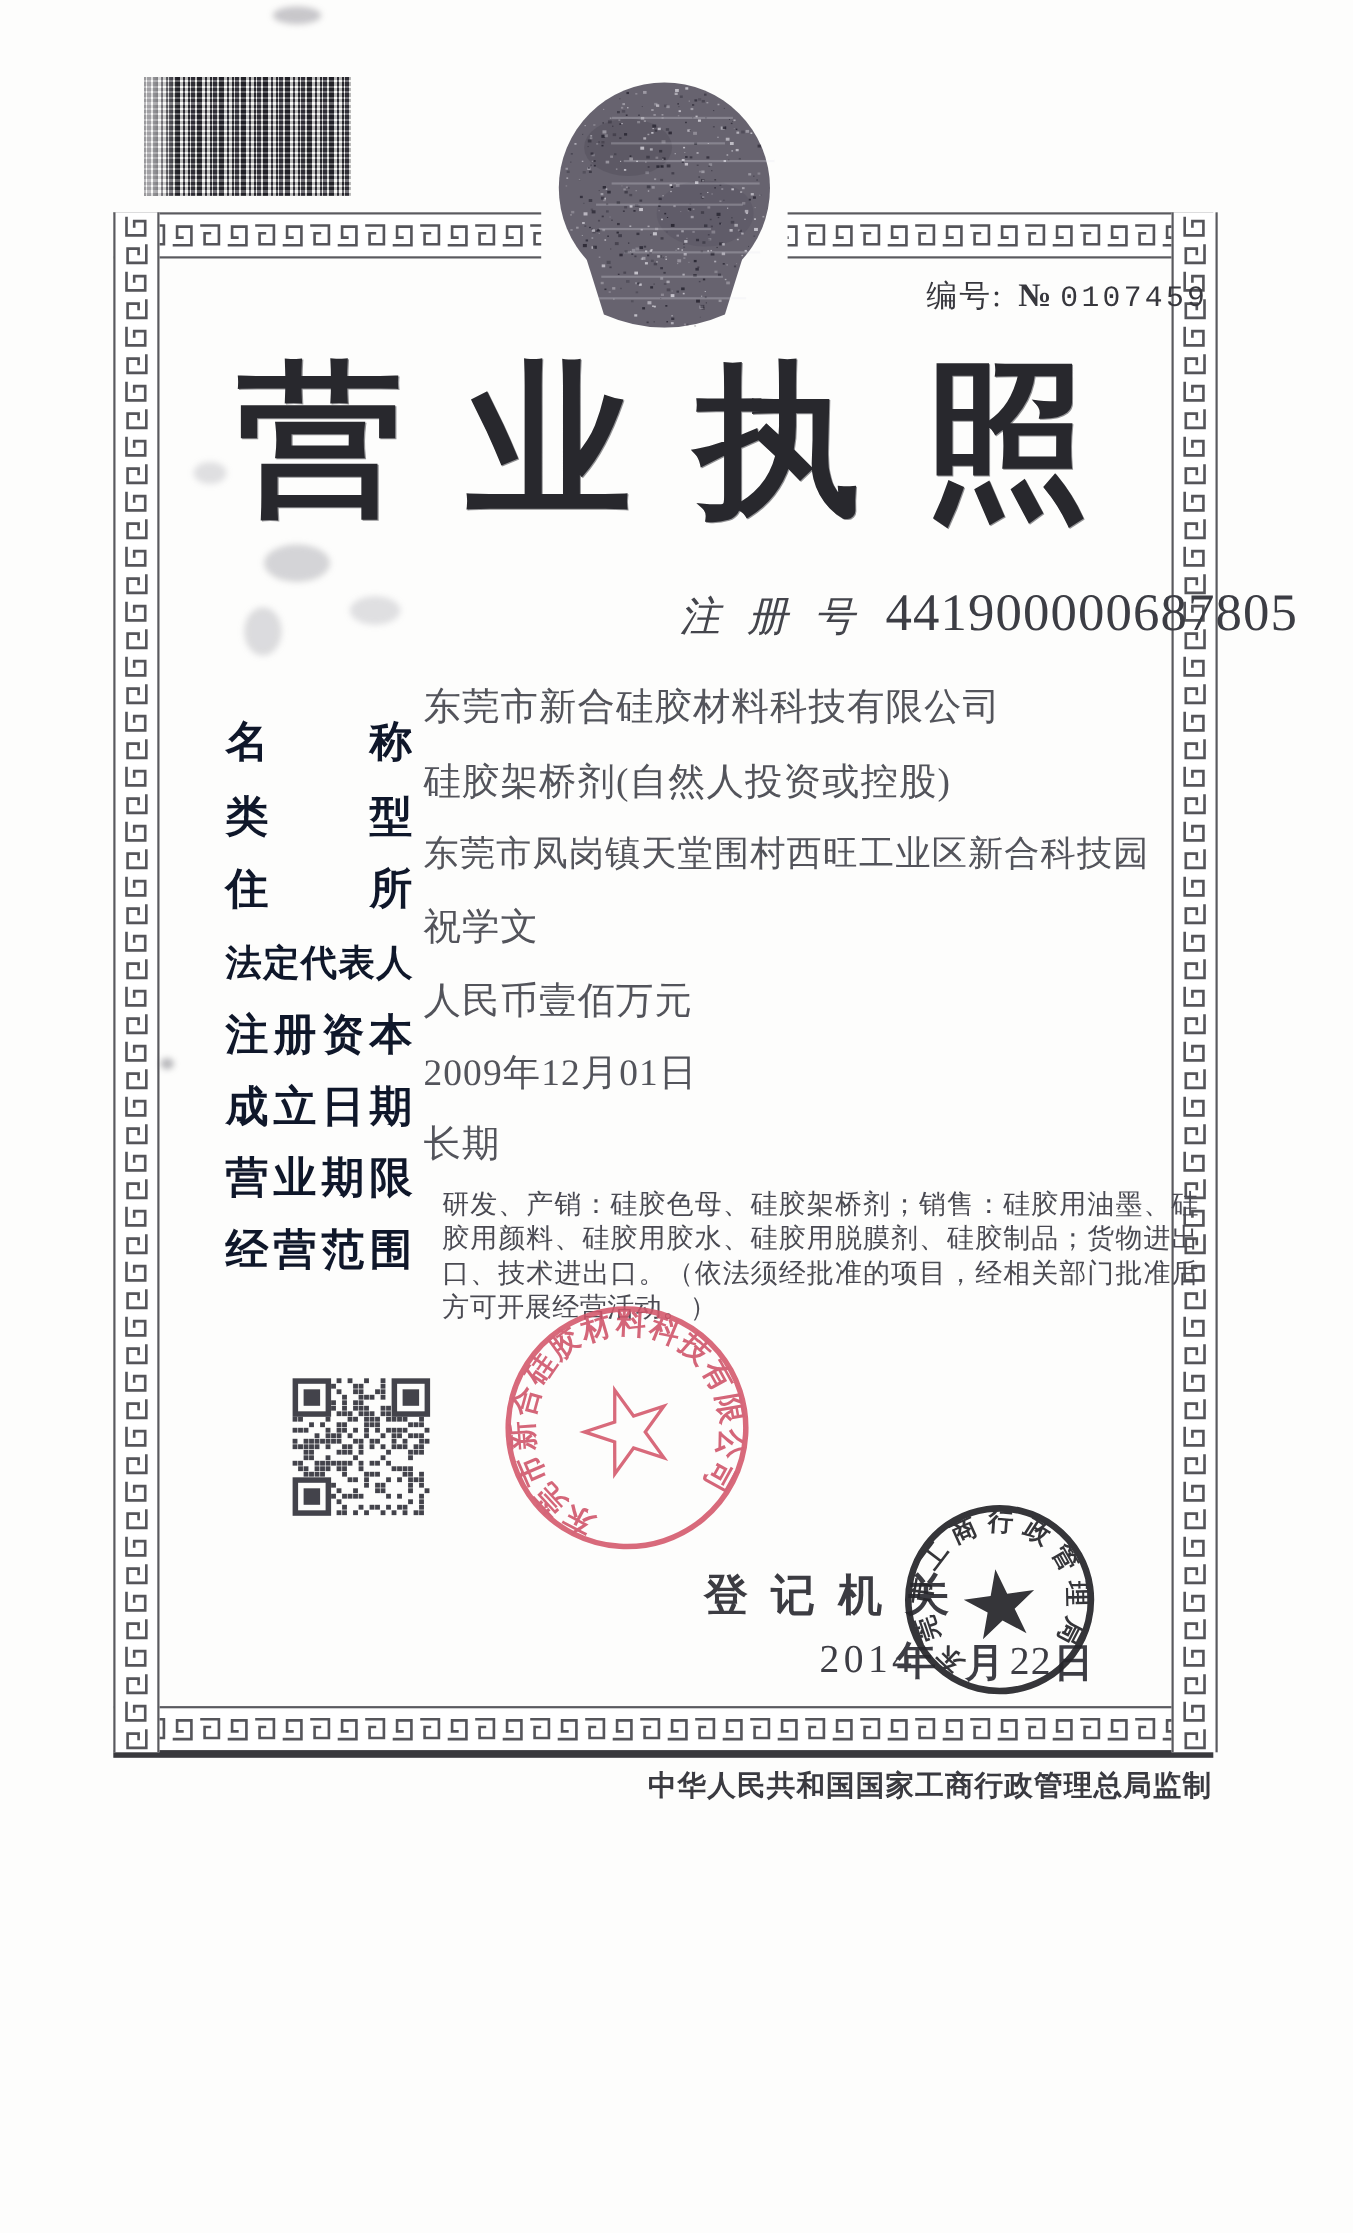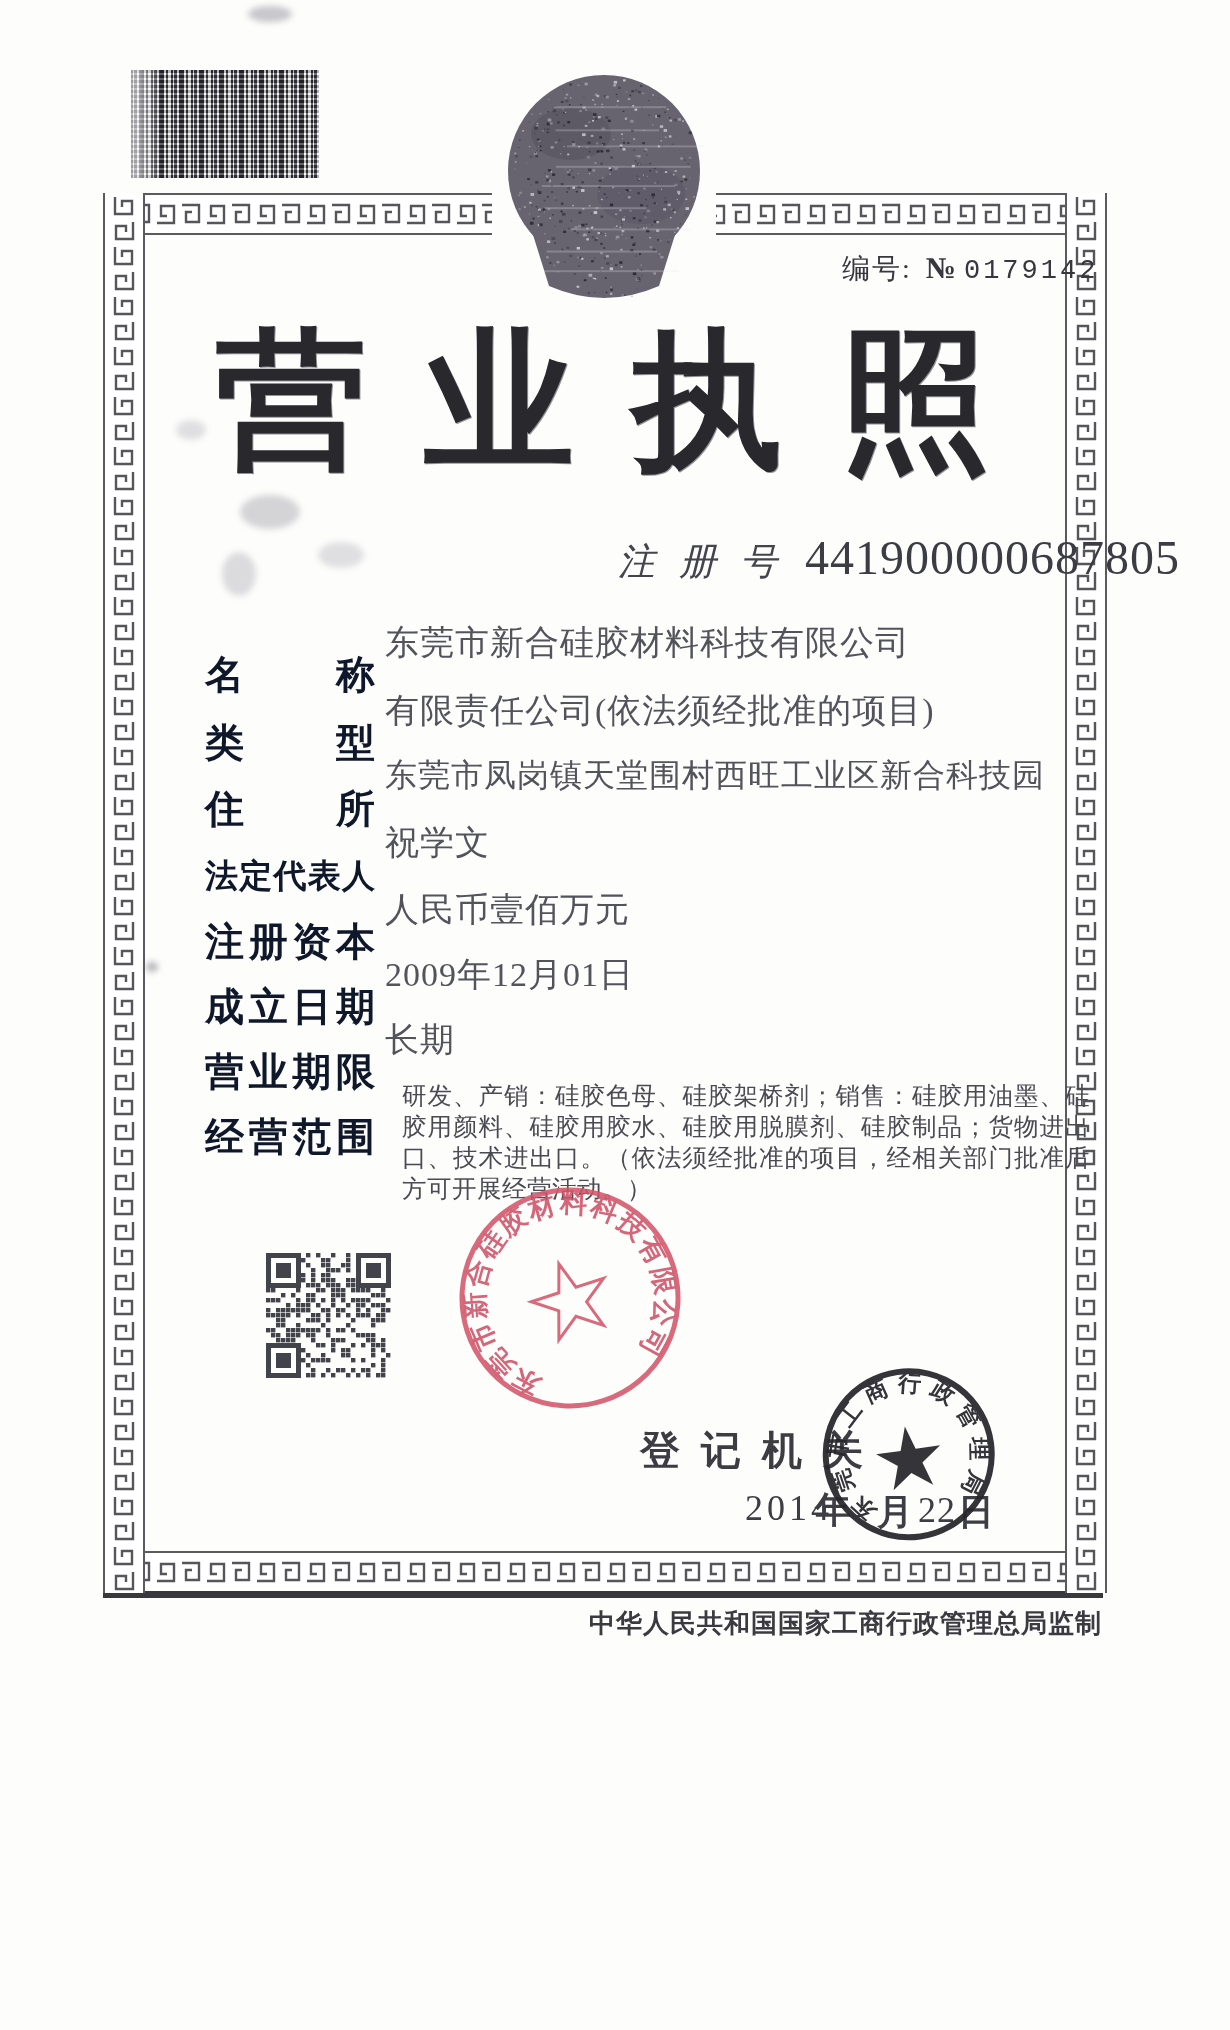--- a/index.html
+++ b/index.html
@@ -579,37 +579,37 @@
         <rect x="55.016757256824874" y="91.8138294228417" width="134.5678532331101" height="2" fill="#e8e6ee" opacity=".25"></rect>
         <rect x="40.85619568864638" y="111.08127689411923" width="133.3560161121916" height="2" fill="#e8e6ee" opacity=".25"></rect>
         <rect x="43.484282495213805" y="133.19843959957288" width="101.95606738885681" height="2" fill="#e8e6ee" opacity=".25"></rect>
         <rect x="66.22949601441132" y="154.43317270485366" width="123.86433126119167" height="2" fill="#e8e6ee" opacity=".25"></rect>
         <rect x="45.61532974504648" y="176.56859207459195" width="110.59433610206206" height="2" fill="#e8e6ee" opacity=".25"></rect>
         <rect x="43.068175317285665" y="196.19151211073228" width="134.22630818757523" height="2" fill="#e8e6ee" opacity=".25"></rect>
       </g>
   </svg>
 
   <div class="serial">
-    <span>编号:</span><span class="nomark">№</span><span class="num">0179142</span>
+    <span>编号:</span><span class="nomark">№</span><span class="num">0107459</span>
   </div>
 
   <h1 class="title">营业执照</h1>
 
   <div class="regline">
     <span class="rlabel">注册号</span>
     <span class="rnum">441900000687805</span>
   </div>
 
   <div class="row" style="top:614px">
     <span class="flabel">名称</span>
     <span class="fvalue">东莞市新合硅胶材料科技有限公司</span>
   </div>
   <div class="row" style="top:682px">
     <span class="flabel">类型</span>
-    <span class="fvalue">有限责任公司(依法须经批准的项目)</span>
+    <span class="fvalue">硅胶架桥剂(自然人投资或控股)</span>
   </div>
   <div class="row row-addr" style="top:748px">
     <span class="flabel">住所</span>
     <span class="fvalue">东莞市凤岗镇天堂围村西旺工业区新合科技园</span>
   </div>
   <div class="row row-legal" style="top:814px">
     <span class="flabel">法定代表人</span>
     <span class="fvalue">祝学文</span>
   </div>
   <div class="row" style="top:881px">

